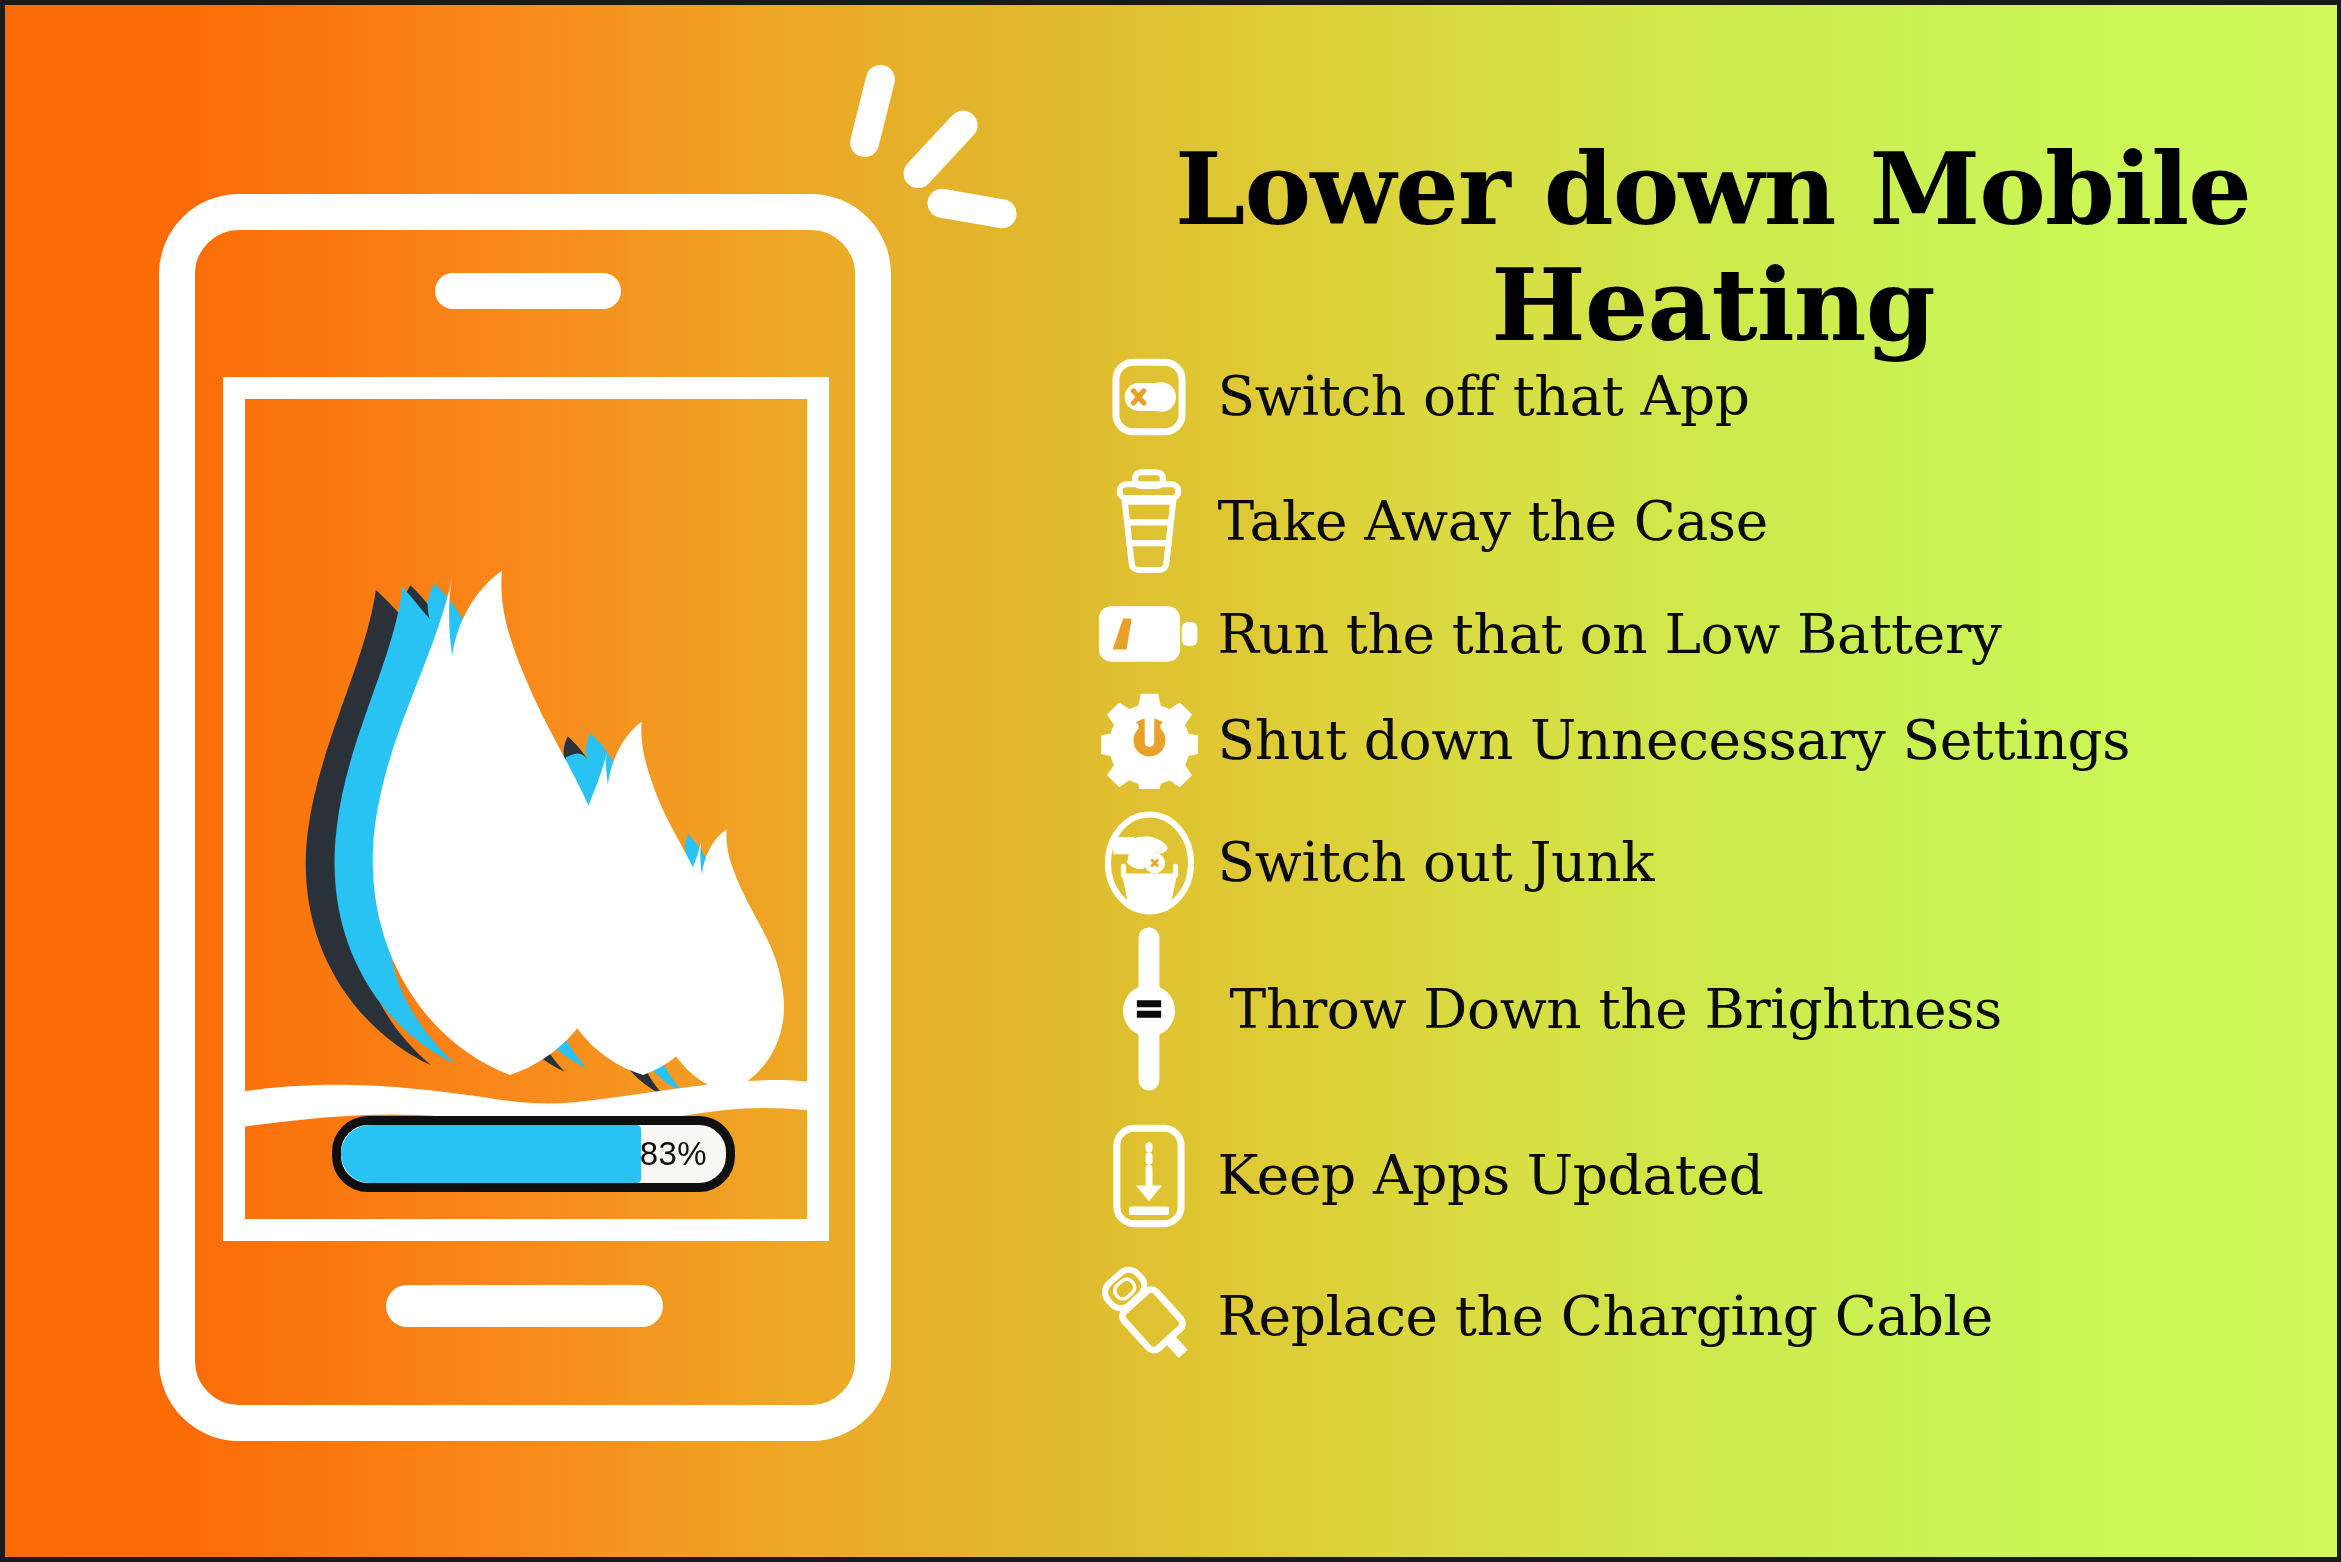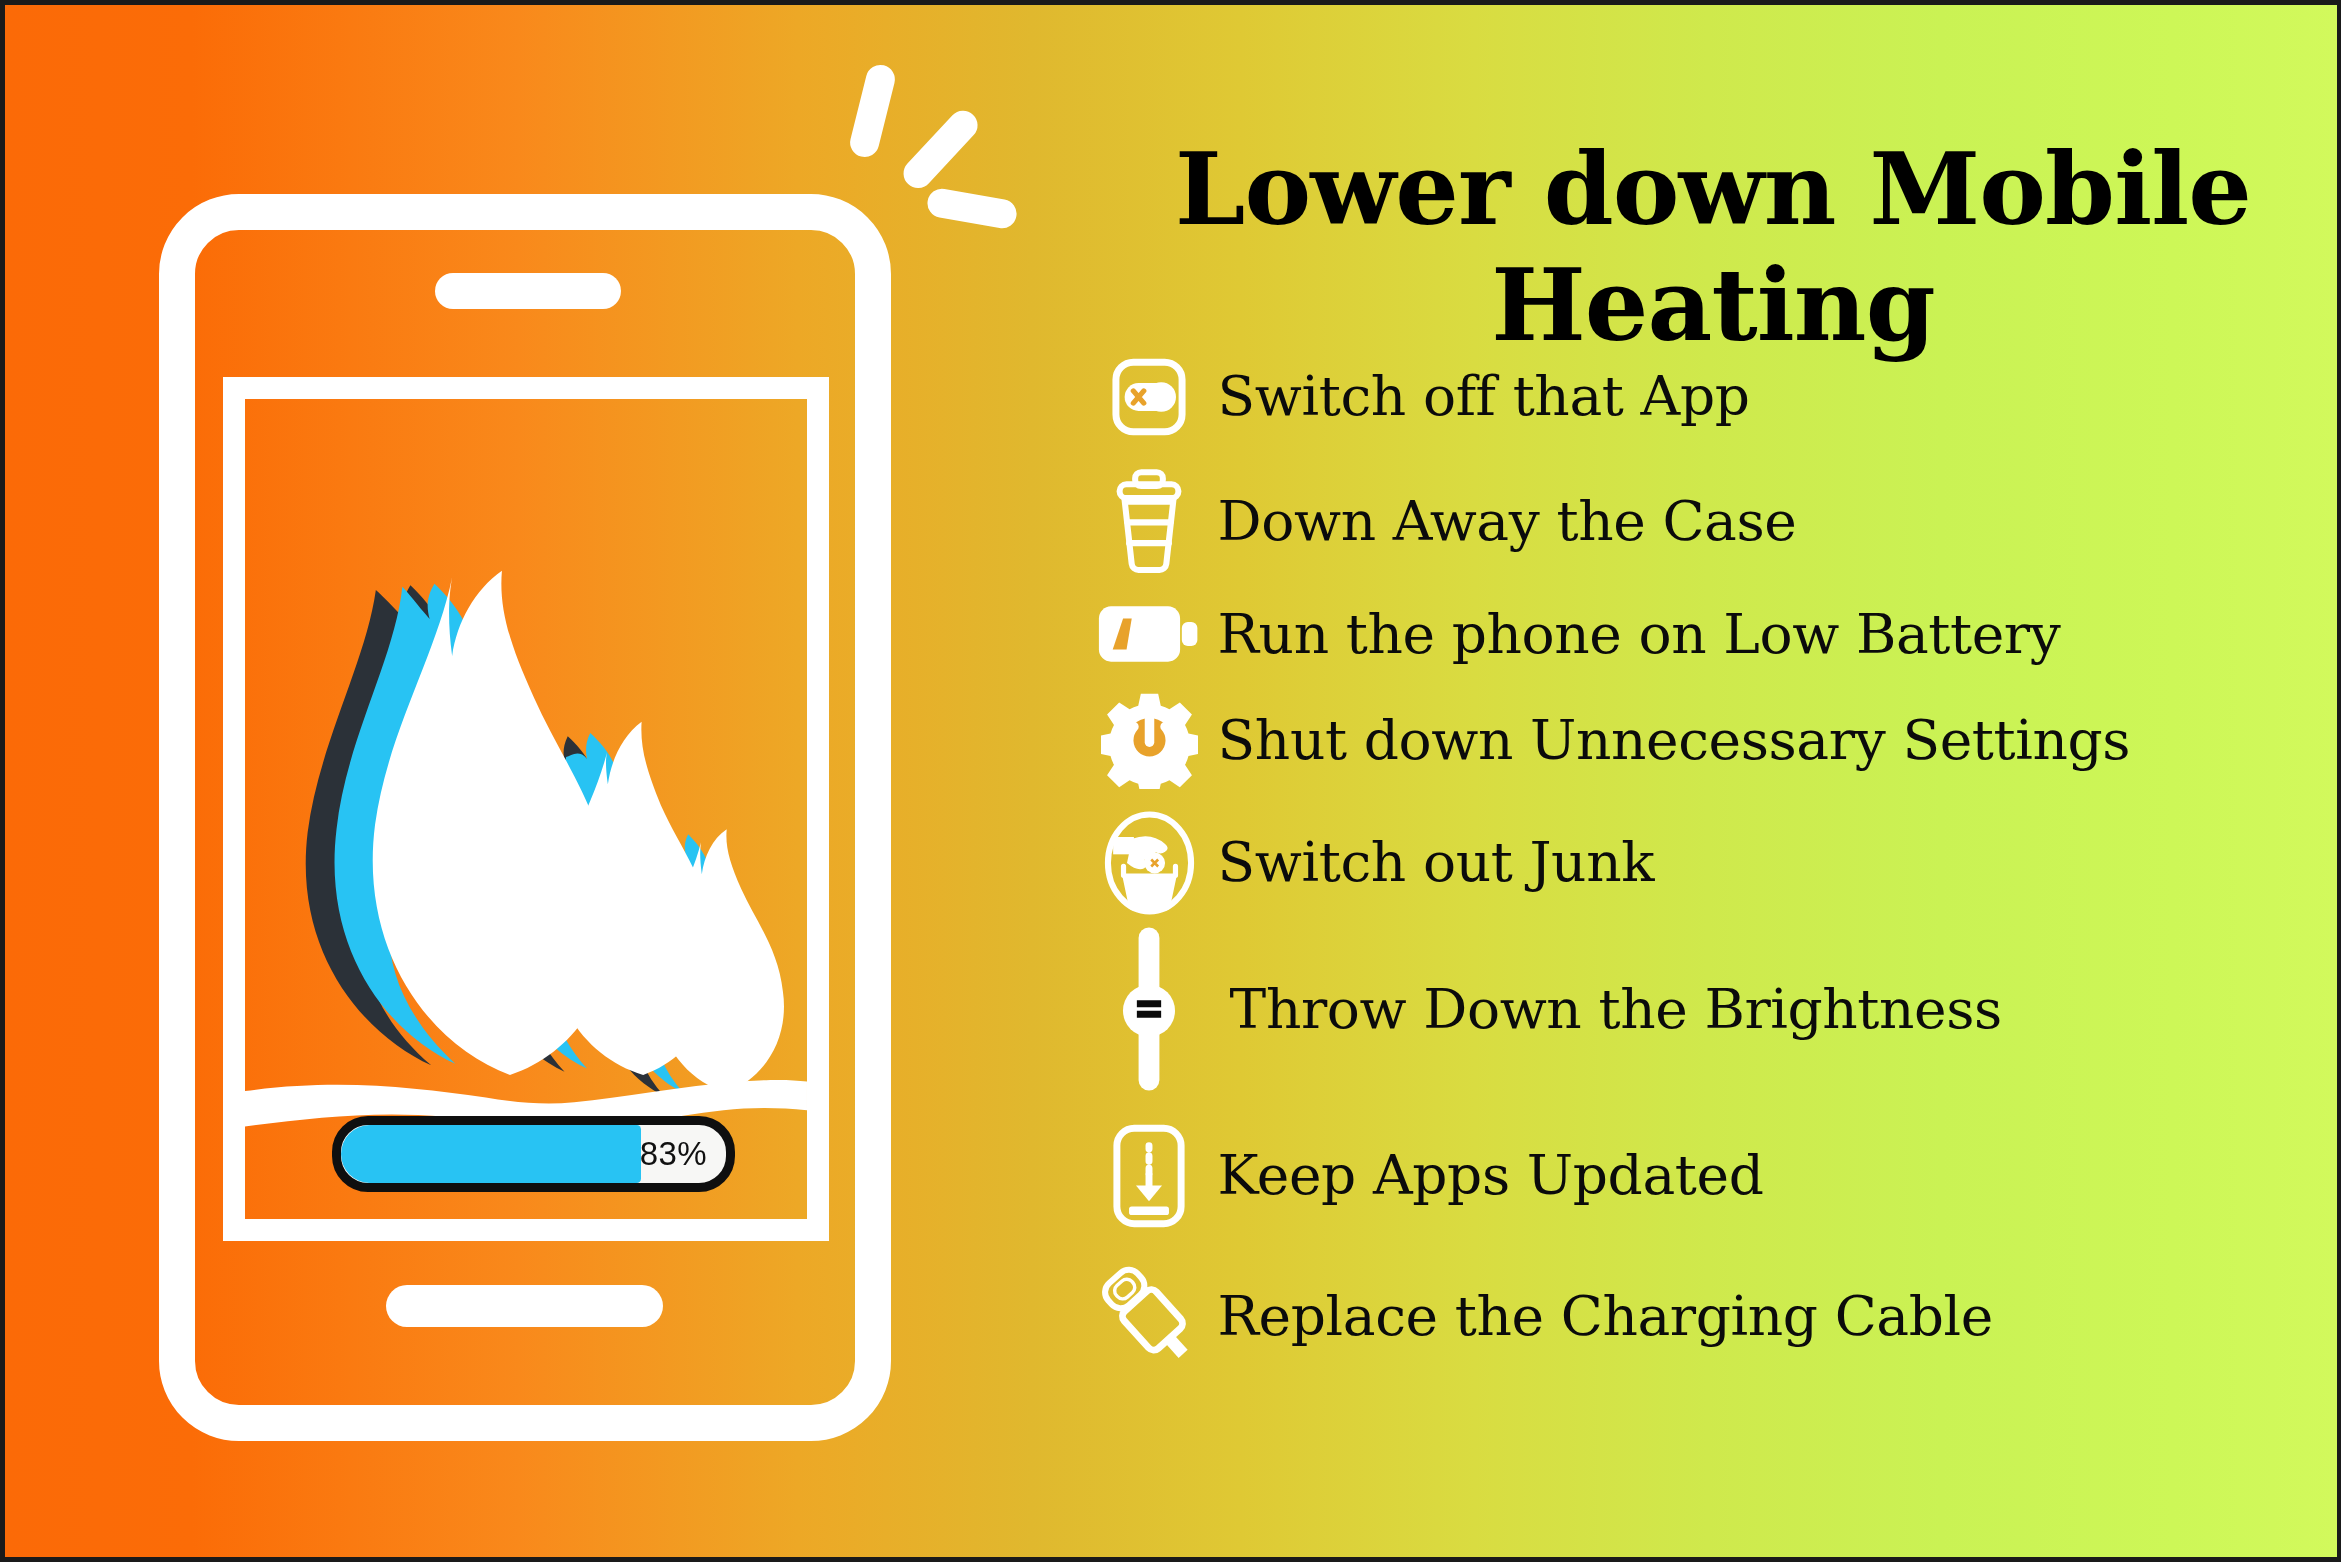--- a/index.html
+++ b/index.html
@@ -262,32 +262,32 @@
       <div class="tip tip-1">
         <div class="tip-icon">
           <svg width="94" height="109" viewBox="0 0 108 126">
             <rect x="38" y="6" width="32" height="16" rx="7" fill="none" stroke="#ffffff" stroke-width="7"></rect>
             <rect x="20" y="20" width="68" height="16" rx="8" fill="none" stroke="#ffffff" stroke-width="7"></rect>
             <path d="M26 40 L34 112 a8 8 0 0 0 8 7 h24 a8 8 0 0 0 8 -7 L82 40 Z" fill="none" stroke="#ffffff" stroke-width="7"></path>
             <path d="M29 64 L79 64" stroke="#ffffff" stroke-width="7" stroke-linecap="round"></path>
             <path d="M31 88 L77 88" stroke="#ffffff" stroke-width="7" stroke-linecap="round"></path>
           </svg>
         </div>
-        <span class="tip-label">Down Away the Case</span>
+        <span class="tip-label">Take Away the Case</span>
       </div>
 
       <div class="tip tip-2">
         <div class="tip-icon">
           <svg width="104" height="76" viewBox="0 0 120 88">
             <rect x="2" y="12" width="94" height="64" rx="14" fill="#ffffff"></rect>
             <rect x="98" y="30" width="18" height="28" rx="7" fill="#ffffff"></rect>
             <path d="M18 62 L30 26 L40 26 L34 62 Z" fill="#E8A22B"></path>
           </svg>
         </div>
-        <span class="tip-label">Run the phone on Low Battery</span>
+        <span class="tip-label">Run the that on Low Battery</span>
       </div>
 
       <div class="tip tip-3">
         <div class="tip-icon">
           <svg width="97" height="97" viewBox="0 0 112 112">
             <path fill="#ffffff" d="M46 2 h20 l3 14 a40 40 0 0 1 10 4 l12 -8 l14 14 l-8 12 a40 40 0 0 1 4 10 l14 3 v20 l-14 3 a40 40 0 0 1 -4 10 l8 12 l-14 14 l-12 -8 a40 40 0 0 1 -10 4 l-3 14 h-20 l-3 -14 a40 40 0 0 1 -10 -4 l-12 8 l-14 -14 l8 -12 a40 40 0 0 1 -4 -10 l-14 -3 v-20 l14 -3 a40 40 0 0 1 4 -10 l-8 -12 l14 -14 l12 8 a40 40 0 0 1 10 -4 Z"></path>
             <circle cx="56" cy="56" r="26" fill="#E8A22B"></circle>
             <path d="M56 28 L56 58" stroke="#ffffff" stroke-width="11" stroke-linecap="round"></path>
             <path d="M38 40 a24 24 0 1 0 36 0" fill="none" stroke="#ffffff" stroke-width="11" stroke-linecap="round"></path>
           </svg>

